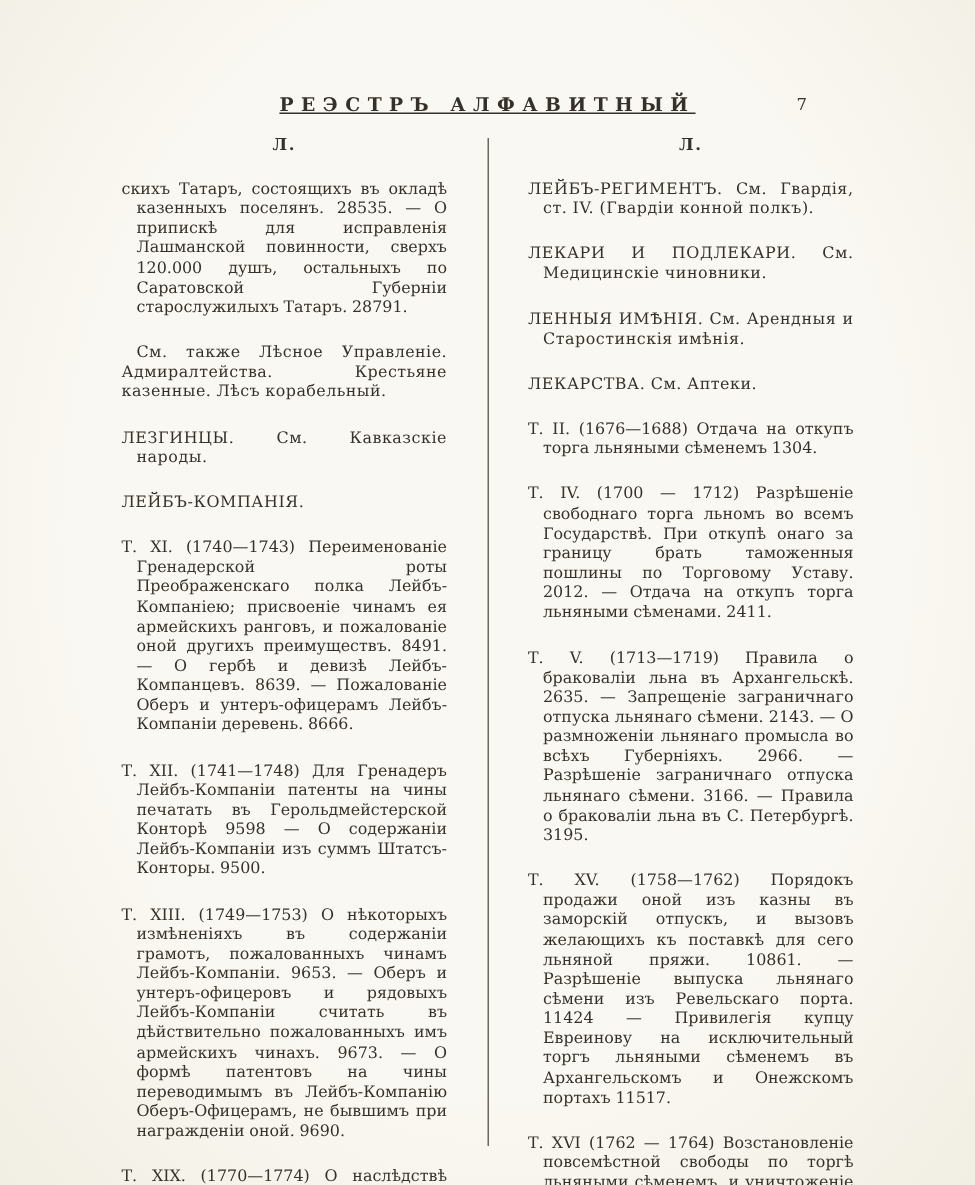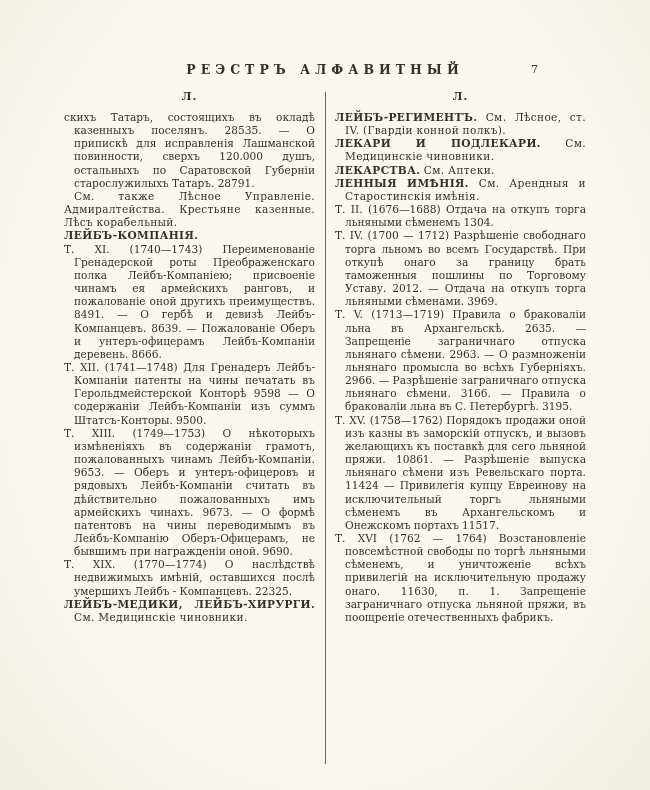--- a/index.html
+++ b/index.html
@@ -26,20 +26,21 @@
     width: 522px;
     height: 16px;
   }
   .running-head .title {
     display: block;
     text-align: center;
     font-size: 12.5px;
     font-weight: 700;
     letter-spacing: 5px;
     white-space: nowrap;
+    text-decoration: underline;
   }
   .running-head .pagenum {
     position: absolute;
     top: 1px;
     right: 48px;
     font-size: 11px;
   }
   .columns {
     position: absolute;
     top: 90px;
@@ -57,36 +58,36 @@
     margin-bottom: 4px;
   }
   .letter-heading {
     text-align: center;
     font-size: 11px;
     font-weight: 700;
     margin: 0 0 8px 0;
     letter-spacing: 1px;
   }
   p.entry {
-    margin: 0;
+    margin: 17px;
     font-size: 10.6px;
     line-height: 13.15px;
     text-align: justify;
     word-spacing: -0.2px;
   }
   p.entry.item, p.entry.cont, p.entry.head {
     padding-left: 10px;
     text-indent: -10px;
   }
   p.entry.note {
     text-indent: 10px;
     letter-spacing: 0.3px;
   }
   p.entry .lead {
-    font-weight: 700;
+    font-weight: 400;
     letter-spacing: 0.4px;
   }
   p.entry.head .rest {
     letter-spacing: 0.35px;
   }
 </style>
 </head>
 <body>
 
 <div class="page">
@@ -95,40 +96,41 @@
     <span class="title">РЕЭСТРЪ АЛФАВИТНЫЙ</span>
     <span class="pagenum">7</span>
   </div>
 
   <div class="columns">
     <div class="column">
       <p class="letter-heading">Л.</p>
       <div class="entries">
           <p class="entry cont"><span class="rest">скихъ Татаръ, состоящихъ въ окладѣ казенныхъ поселянъ. 28535. — О припискѣ для исправленія Лашманской повинности, сверхъ 120.000 душъ, остальныхъ по Саратовской Губерніи старослужилыхъ Татаръ. 28791.</span></p>
           <p class="entry note"><span class="rest">См. также Лѣсное Управленіе. Адмиралтейства. Крестьяне казенные. Лѣсъ корабельный.</span></p>
+          <p class="entry head"><span class="lead">ЛЕЗГИНЦЫ.</span><span class="rest"> См. Кавказскіе народы.</span></p>
           <p class="entry head"><span class="lead">ЛЕЙБЪ-КОМПАНІЯ.</span></p>
           <p class="entry item"><span class="rest">Т. XI. (1740—1743) Переименованіе Гренадерской роты Преображенскаго полка Лейбъ-Компаніею; присвоеніе чинамъ ея армейскихъ ранговъ, и пожалованіе оной другихъ преимуществъ. 8491. — О гербѣ и девизѣ Лейбъ-Компанцевъ. 8639. — Пожалованіе Оберъ и унтеръ-офицерамъ Лейбъ-Компаніи деревень. 8666.</span></p>
           <p class="entry item"><span class="rest">Т. XII. (1741—1748) Для Гренадеръ Лейбъ-Компаніи патенты на чины печатать въ Герольдмейстерской Конторѣ 9598 — О содержаніи Лейбъ-Компаніи изъ суммъ Штатсъ-Конторы. 9500.</span></p>
           <p class="entry item"><span class="rest">Т. XIII. (1749—1753) О нѣкоторыхъ измѣненіяхъ въ содержаніи грамотъ, пожалованныхъ чинамъ Лейбъ-Компаніи. 9653. — Оберъ и унтеръ-офицеровъ и рядовыхъ Лейбъ-Компаніи считать въ дѣйствительно пожалованныхъ имъ армейскихъ чинахъ. 9673. — О формѣ патентовъ на чины переводимымъ въ Лейбъ-Компанію Оберъ-Офицерамъ, не бывшимъ при награжденіи оной. 9690.</span></p>
           <p class="entry item"><span class="rest">Т. XIX. (1770—1774) О наслѣдствѣ недвижимыхъ имѣній, оставшихся послѣ умершихъ Лейбъ - Компанцевъ. 22325.</span></p>
           <p class="entry head"><span class="lead">ЛЕЙБЪ-МЕДИКИ, ЛЕЙБЪ-ХИРУРГИ.</span><span class="rest"> См. Медицинскіе чиновники.</span></p>
         </div>
     </div>
 
     <div class="divider"></div>
 
     <div class="column">
       <p class="letter-heading">Л.</p>
       <div class="entries">
-          <p class="entry head"><span class="lead">ЛЕЙБЪ-РЕГИМЕНТЪ.</span><span class="rest"> См. Лѣсное, ст. IV. (Гвардіи конной полкъ).</span></p>
+          <p class="entry head"><span class="lead">ЛЕЙБЪ-РЕГИМЕНТЪ.</span><span class="rest"> См. Гвардія, ст. IV. (Гвардіи конной полкъ).</span></p>
           <p class="entry head"><span class="lead">ЛЕКАРИ И ПОДЛЕКАРИ.</span><span class="rest"> См. Медицинскіе чиновники.</span></p>
+          <p class="entry head"><span class="lead">ЛЕННЫЯ ИМѢНІЯ.</span><span class="rest"> См. Арендныя и Старостинскія имѣнія.</span></p>
           <p class="entry head"><span class="lead">ЛЕКАРСТВА.</span><span class="rest"> См. Аптеки.</span></p>
-          <p class="entry head"><span class="lead">ЛЕННЫЯ ИМѢНІЯ.</span><span class="rest"> См. Арендныя и Старостинскія имѣнія.</span></p>
           <p class="entry item"><span class="rest">Т. II. (1676—1688) Отдача на откупъ торга льняными сѣменемъ 1304.</span></p>
-          <p class="entry item"><span class="rest">Т. IV. (1700 — 1712) Разрѣшеніе свободнаго торга льномъ во всемъ Государствѣ. При откупѣ онаго за границу брать таможенныя пошлины по Торговому Уставу. 2012. — Отдача на откупъ торга льняными сѣменами. 3969.</span></p>
-          <p class="entry item"><span class="rest">Т. V. (1713—1719) Правила о браковаліи льна въ Архангельскѣ. 2635. — Запрещеніе заграничнаго отпуска льнянаго сѣмени. 2963. — О размноженіи льнянаго промысла во всѣхъ Губерніяхъ. 2966. — Разрѣшеніе заграничнаго отпуска льнянаго сѣмени. 3166. — Правила о браковаліи льна въ С. Петербургѣ. 3195.</span></p>
+          <p class="entry item"><span class="rest">Т. IV. (1700 — 1712) Разрѣшеніе свободнаго торга льномъ во всемъ Государствѣ. При откупѣ онаго за границу брать таможенныя пошлины по Торговому Уставу. 2012. — Отдача на откупъ торга льняными сѣменами. 2411.</span></p>
+          <p class="entry item"><span class="rest">Т. V. (1713—1719) Правила о браковаліи льна въ Архангельскѣ. 2635. — Запрещеніе заграничнаго отпуска льнянаго сѣмени. 2143. — О размноженіи льнянаго промысла во всѣхъ Губерніяхъ. 2966. — Разрѣшеніе заграничнаго отпуска льнянаго сѣмени. 3166. — Правила о браковаліи льна въ С. Петербургѣ. 3195.</span></p>
           <p class="entry item"><span class="rest">Т. XV. (1758—1762) Порядокъ продажи оной изъ казны въ заморскій отпускъ, и вызовъ желающихъ къ поставкѣ для сего льняной пряжи. 10861. — Разрѣшеніе выпуска льнянаго сѣмени изъ Ревельскаго порта. 11424 — Привилегія купцу Евреинову на исключительный торгъ льняными сѣменемъ въ Архангельскомъ и Онежскомъ портахъ 11517.</span></p>
           <p class="entry item"><span class="rest">Т. XVI (1762 — 1764) Возстановленіе повсемѣстной свободы по торгѣ льняными сѣменемъ, и уничтоженіе всѣхъ привилегій на исключительную продажу онаго. 11630, п. 1. Запрещеніе заграничнаго отпуска льняной пряжи, въ поощреніе отечественныхъ фабрикъ.</span></p>
         </div>
     </div>
   </div>
 
 </div>
 
 </body></html>

